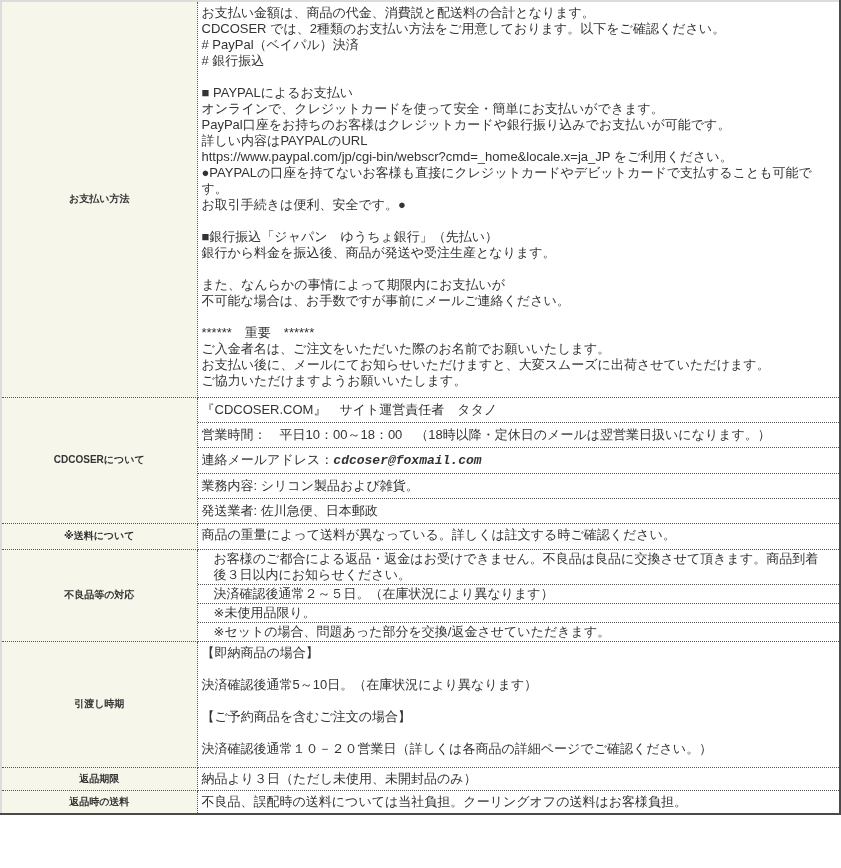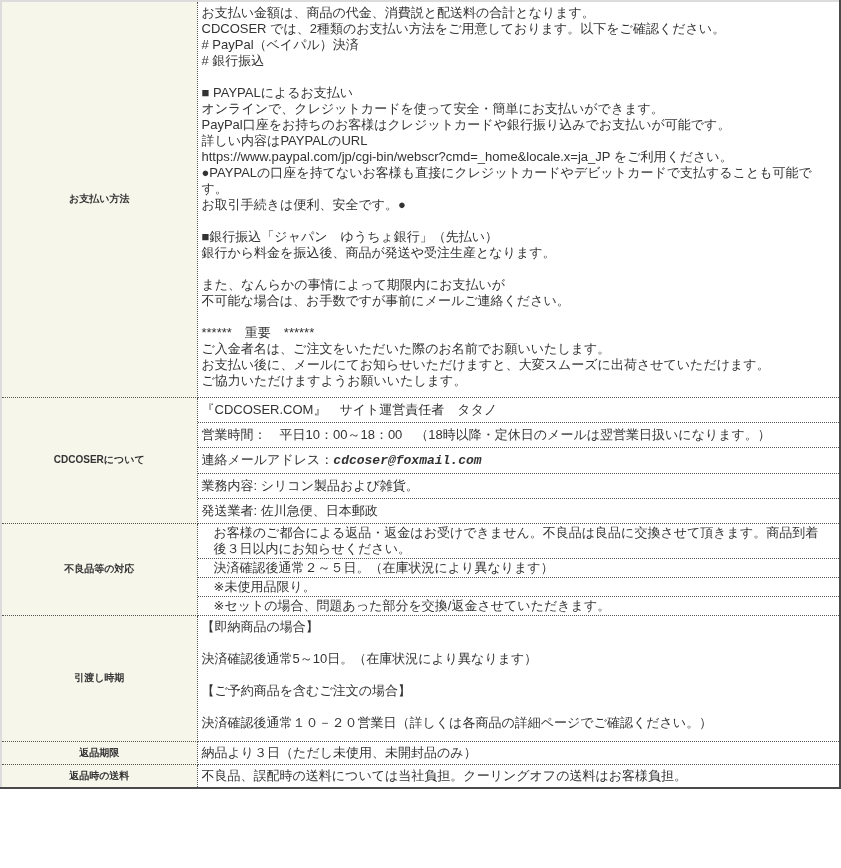--- a/index.html
+++ b/index.html
@@ -100,20 +100,24 @@
       <td class="cell nopad">
         <div class="subrow pad-md">『CDCOSER.COM』　サイト運営責任者　タタノ</div>
         <div class="subrow pad-md">営業時間：　平日10：00～18：00　（18時以降・定休日のメールは翌営業日扱いになります。）</div>
         <div class="subrow pad-md"><span>連絡メールアドレス：</span><span class="email-bold">cdcoser@foxmail.com</span></div>
         <div class="subrow pad-md">業務内容: シリコン製品および雑貨。</div>
         <div class="subrow pad-md">発送業者: 佐川急便、日本郵政</div>
       </td>
     </tr>
 
 
+    <tr>
+      <th class="row-label">※送料について</th>
+      <td class="cell text-cell h26">商品の重量によって送料が異なっている。詳しくは註文する時ご確認ください。</td>
+    </tr>
 
     <tr>
       <th class="row-label">不良品等の対応</th>
       <td class="cell nopad">
         <div class="subrow pad-xs">お客様のご都合による返品・返金はお受けできません。不良品は良品に交換させて頂きます。商品到着後３日以内にお知らせください。</div>
         <div class="subrow pad-xs">決済確認後通常２～５日。（在庫状況により異なります）</div>
         <div class="subrow pad-xs">※未使用品限り。</div>
         <div class="subrow pad-xs">※セットの場合、問題あった部分を交換/返金させていただきます。</div>
       </td>
     </tr>

